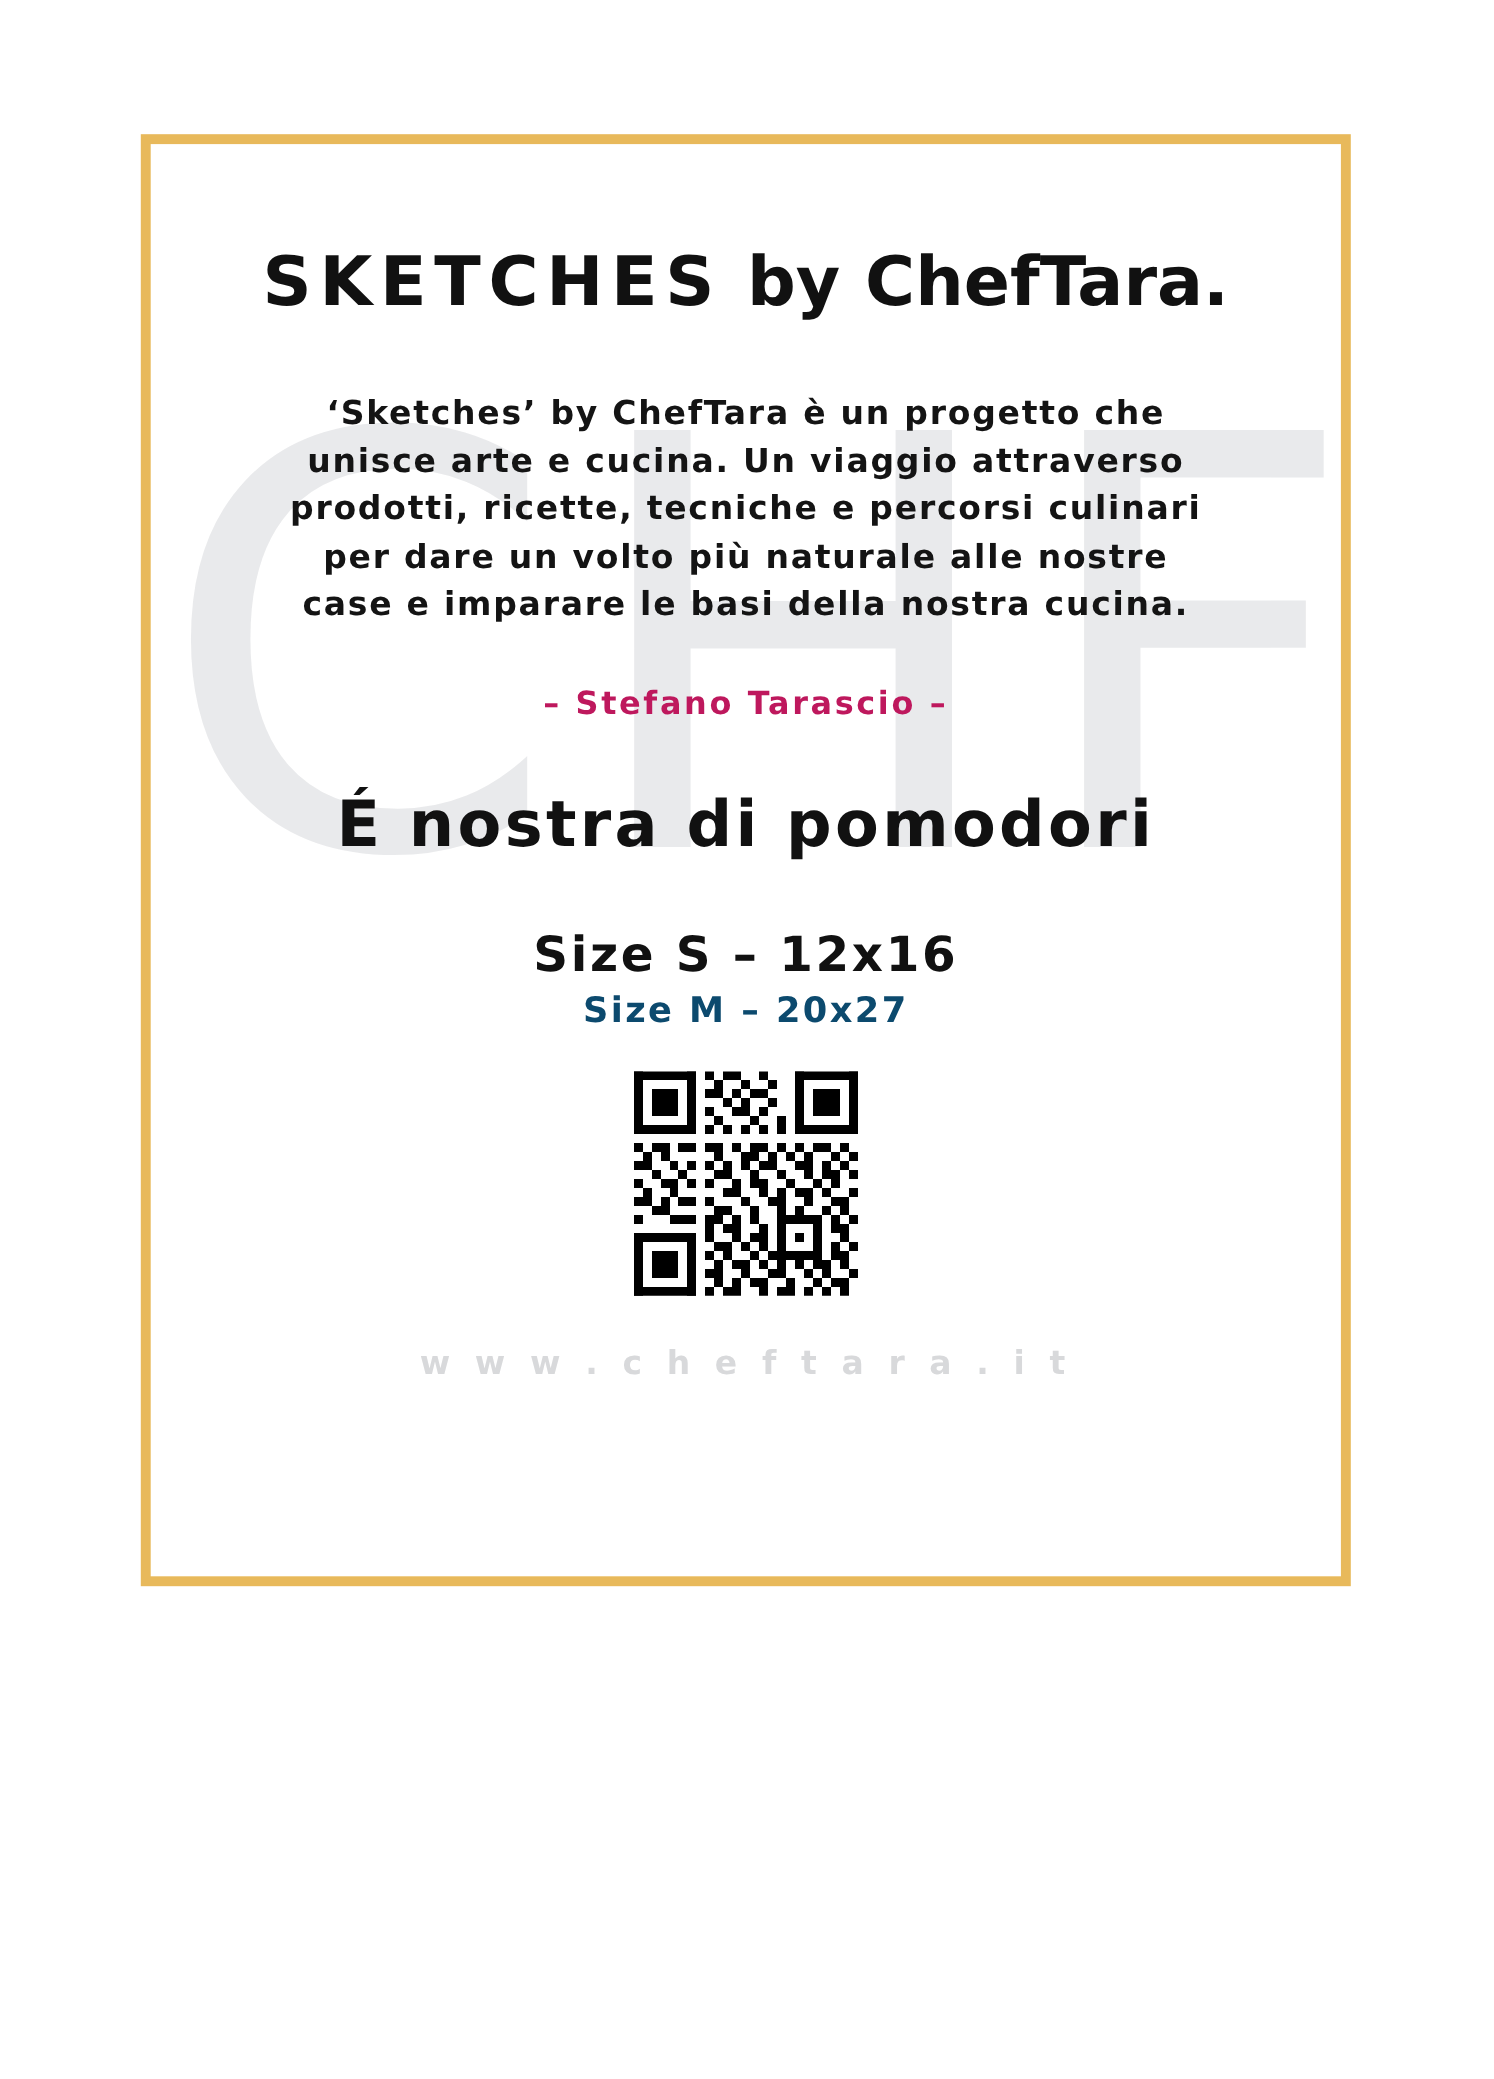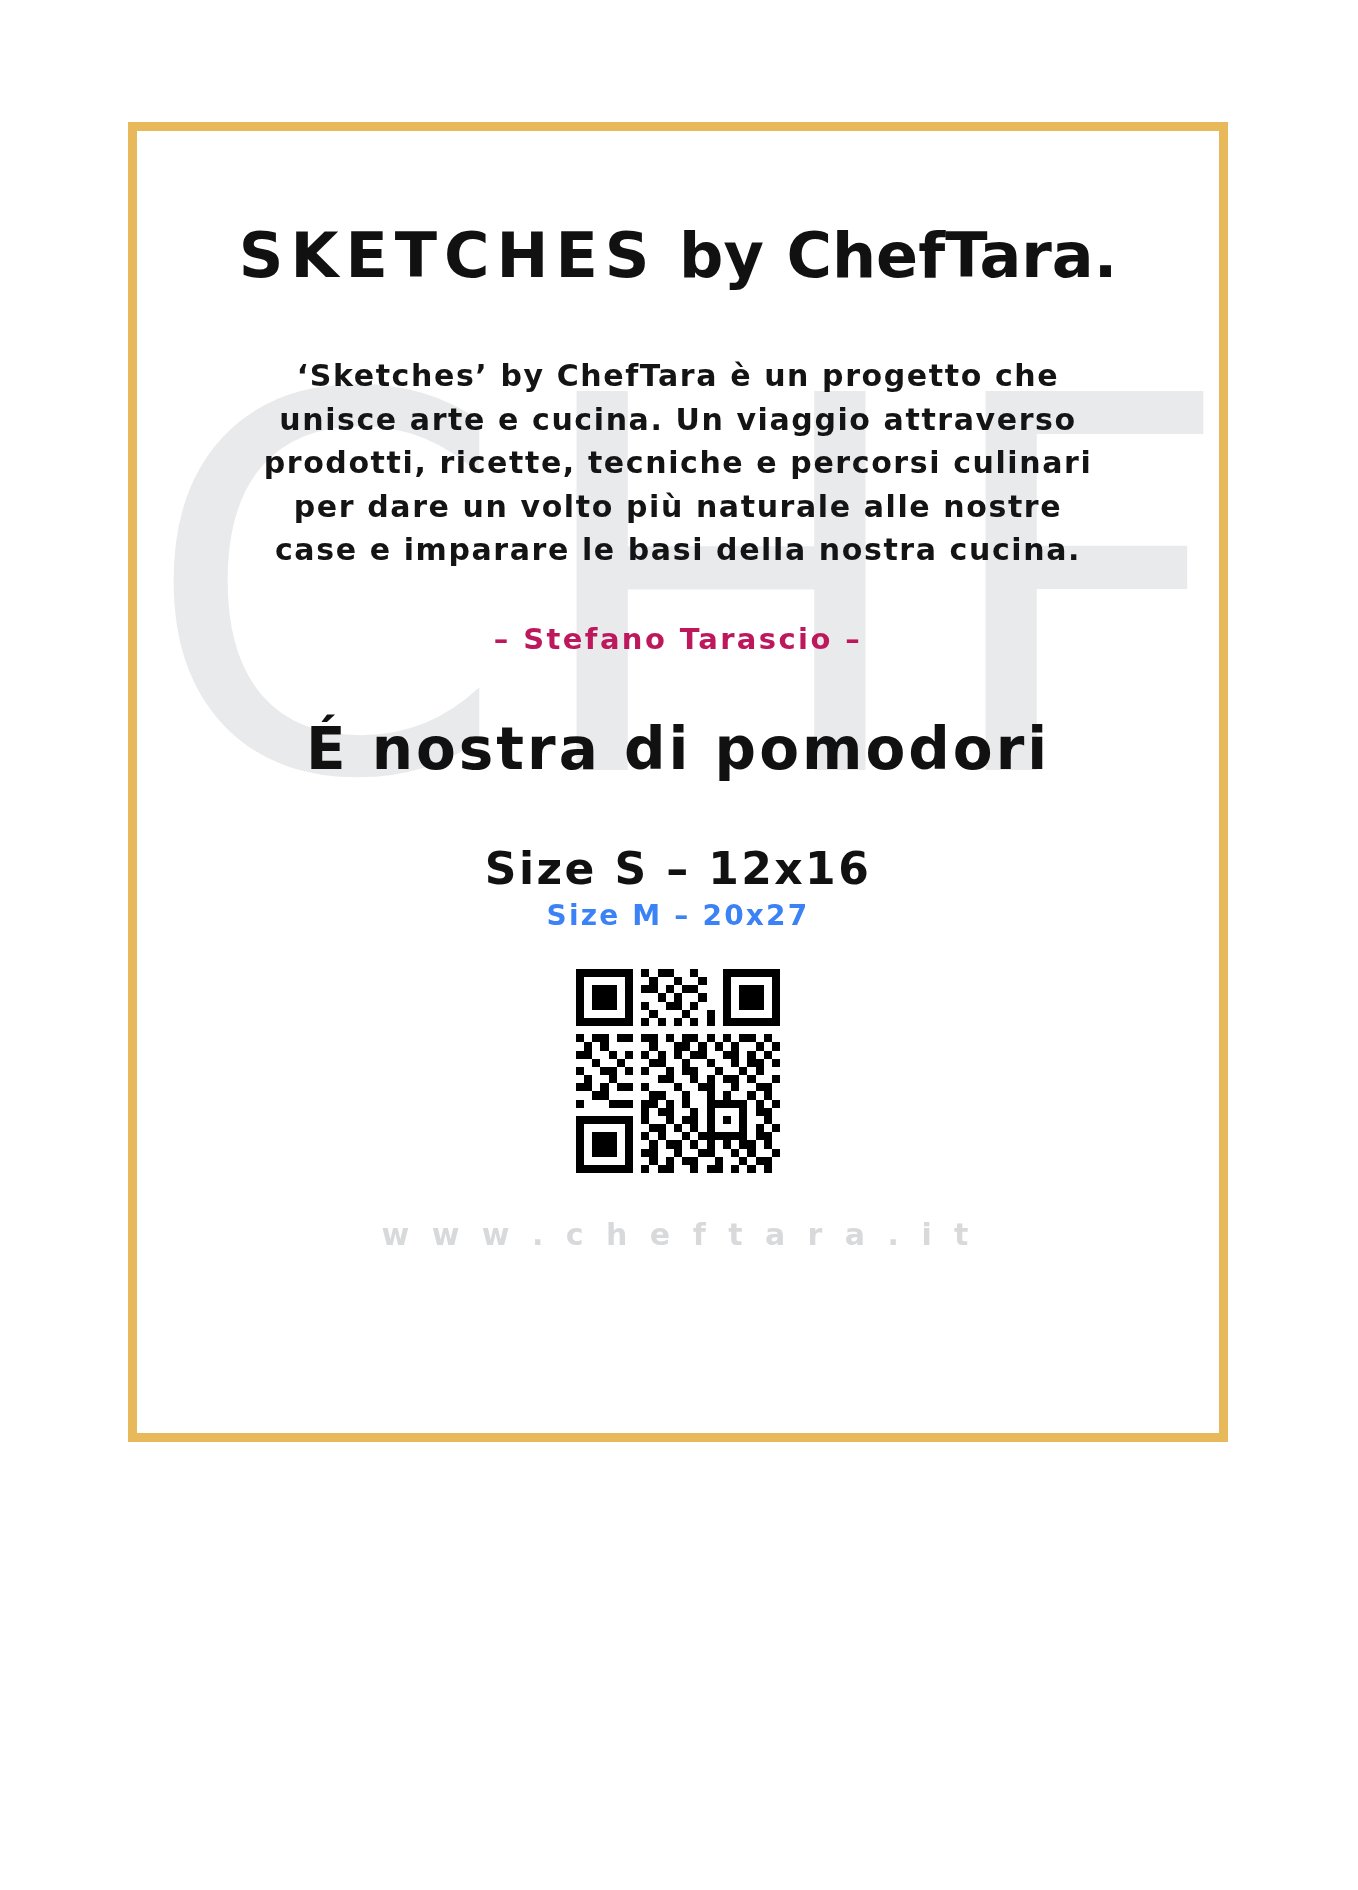--- a/index.html
+++ b/index.html
@@ -123,23 +123,23 @@
     font-family: "DejaVu Sans", sans-serif;
     font-weight: 700;
     font-size: 44px;
     letter-spacing: 2.4px;
     color: #111111;
     line-height: 1.3;
   }
   .size-secondary {
     font-family: "DejaVu Sans", sans-serif;
     font-weight: 700;
-    font-size: 28px;
+    font-size: 32px;
     letter-spacing: 2.2px;
-    color: #3b82f6;
+    color: #0c4a6e;
     line-height: 1.35;
   }
 
   .qr-wrap {
     margin: 34px auto 0 auto;
     width: 204px;
     height: 204px;
   }
   .qr-wrap svg {
     display: block;

